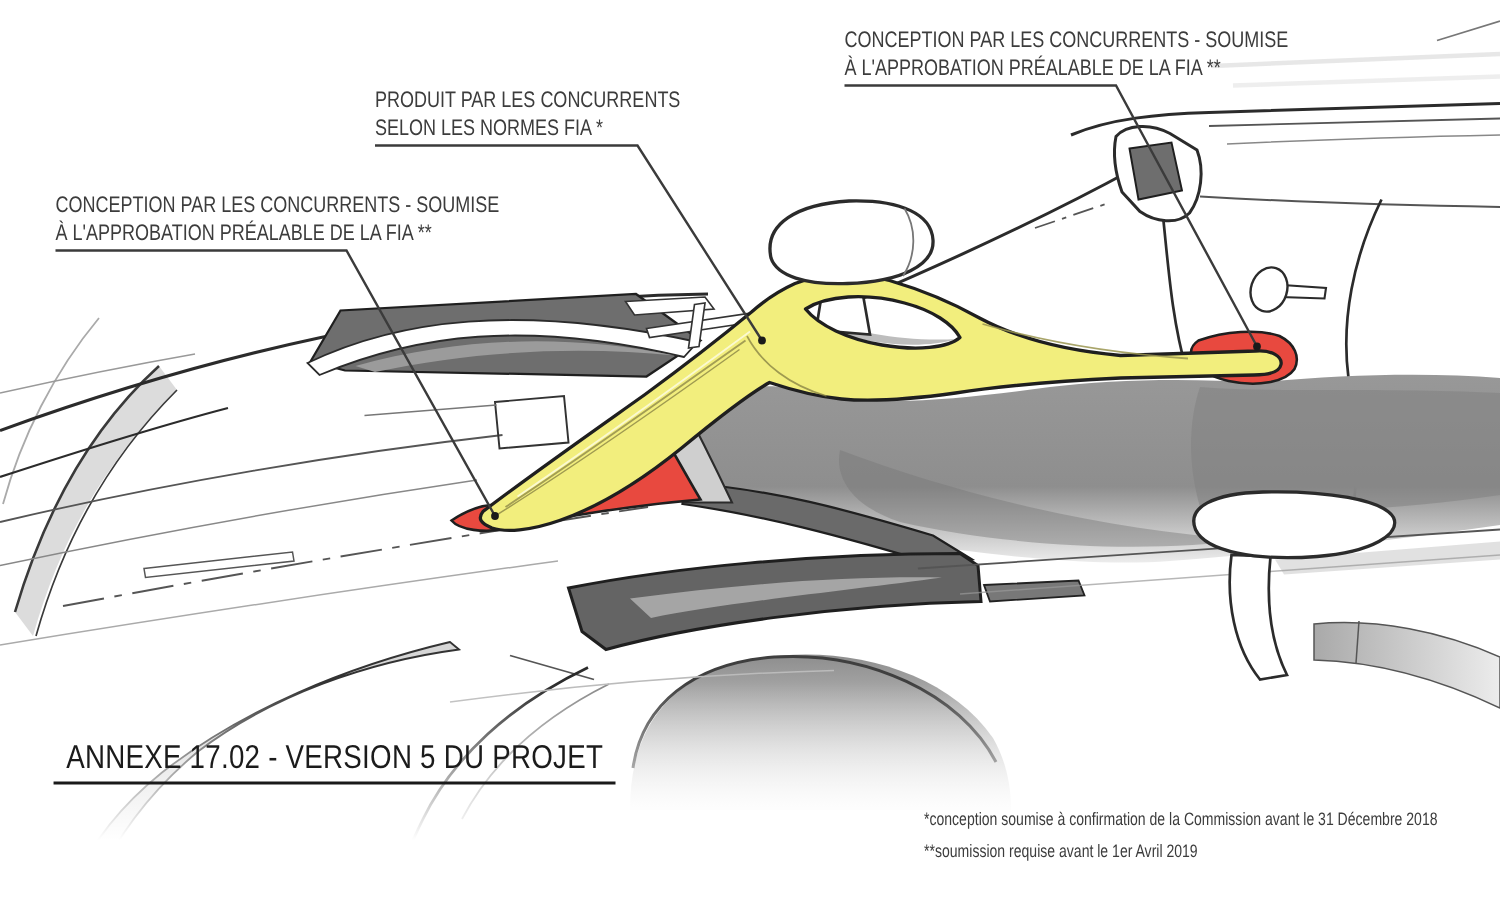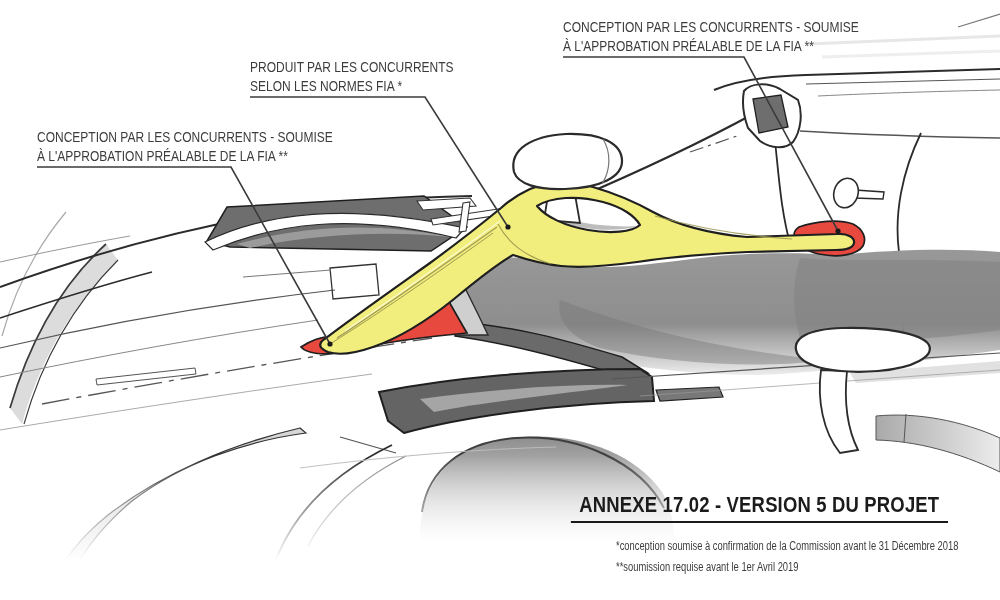--- a/index.html
+++ b/index.html
@@ -4,21 +4,21 @@
 <style>
   html,body{margin:0;padding:0;background:#fff;}
   .stage{position:relative;width:1000px;height:600px;background:#ffffff;overflow:hidden;
          font-family:"Liberation Sans", sans-serif;}
   .stage svg{position:absolute;left:0;top:0;}
   .ann{position:absolute;color:#3c3c3c;font-size:15px;line-height:19px;
        transform:scaleX(.8);transform-origin:left top;white-space:nowrap;}
   .ann-left{left:37px;top:127px;}
   .ann-mid{left:250px;top:57px;}
   .ann-right{left:563px;top:17px;}
-  .title-wrap{position:absolute;left:0;right:16px;top:492px;text-align:right;font-weight:bold;}
+  .title-wrap{position:absolute;left:0;right:0;top:492px;text-align:left;}
   .title{display:inline-block;color:#1b1b1b;font-size:22px;letter-spacing:.2px;
          transform:scaleX(.84);transform-origin:center top;
          border-bottom:2px solid #1a1a1a;padding:0 10px 3px 10px;white-space:nowrap;}
   .footnotes{position:absolute;left:616px;top:536px;color:#3c3c3c;font-size:12px;
              line-height:21px;transform:scaleX(.78);transform-origin:left top;white-space:nowrap;}
 </style>
 </head>
 <body>
 
 <div class="stage">

